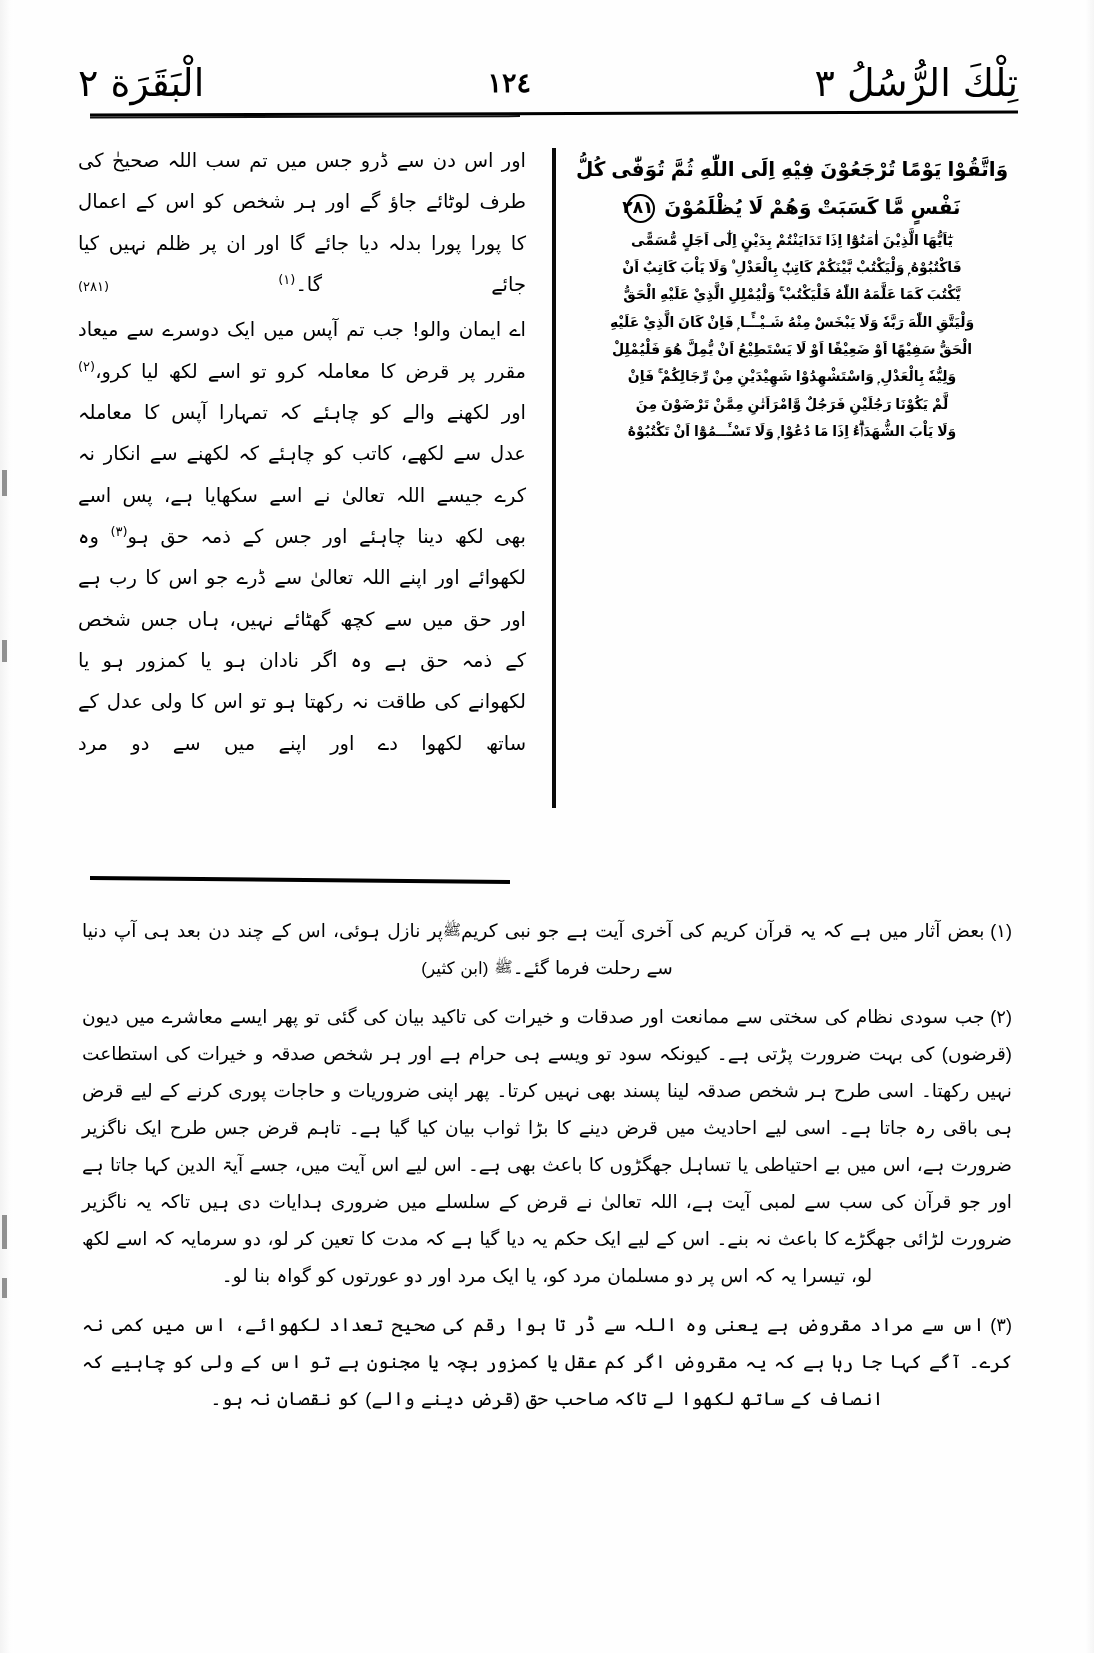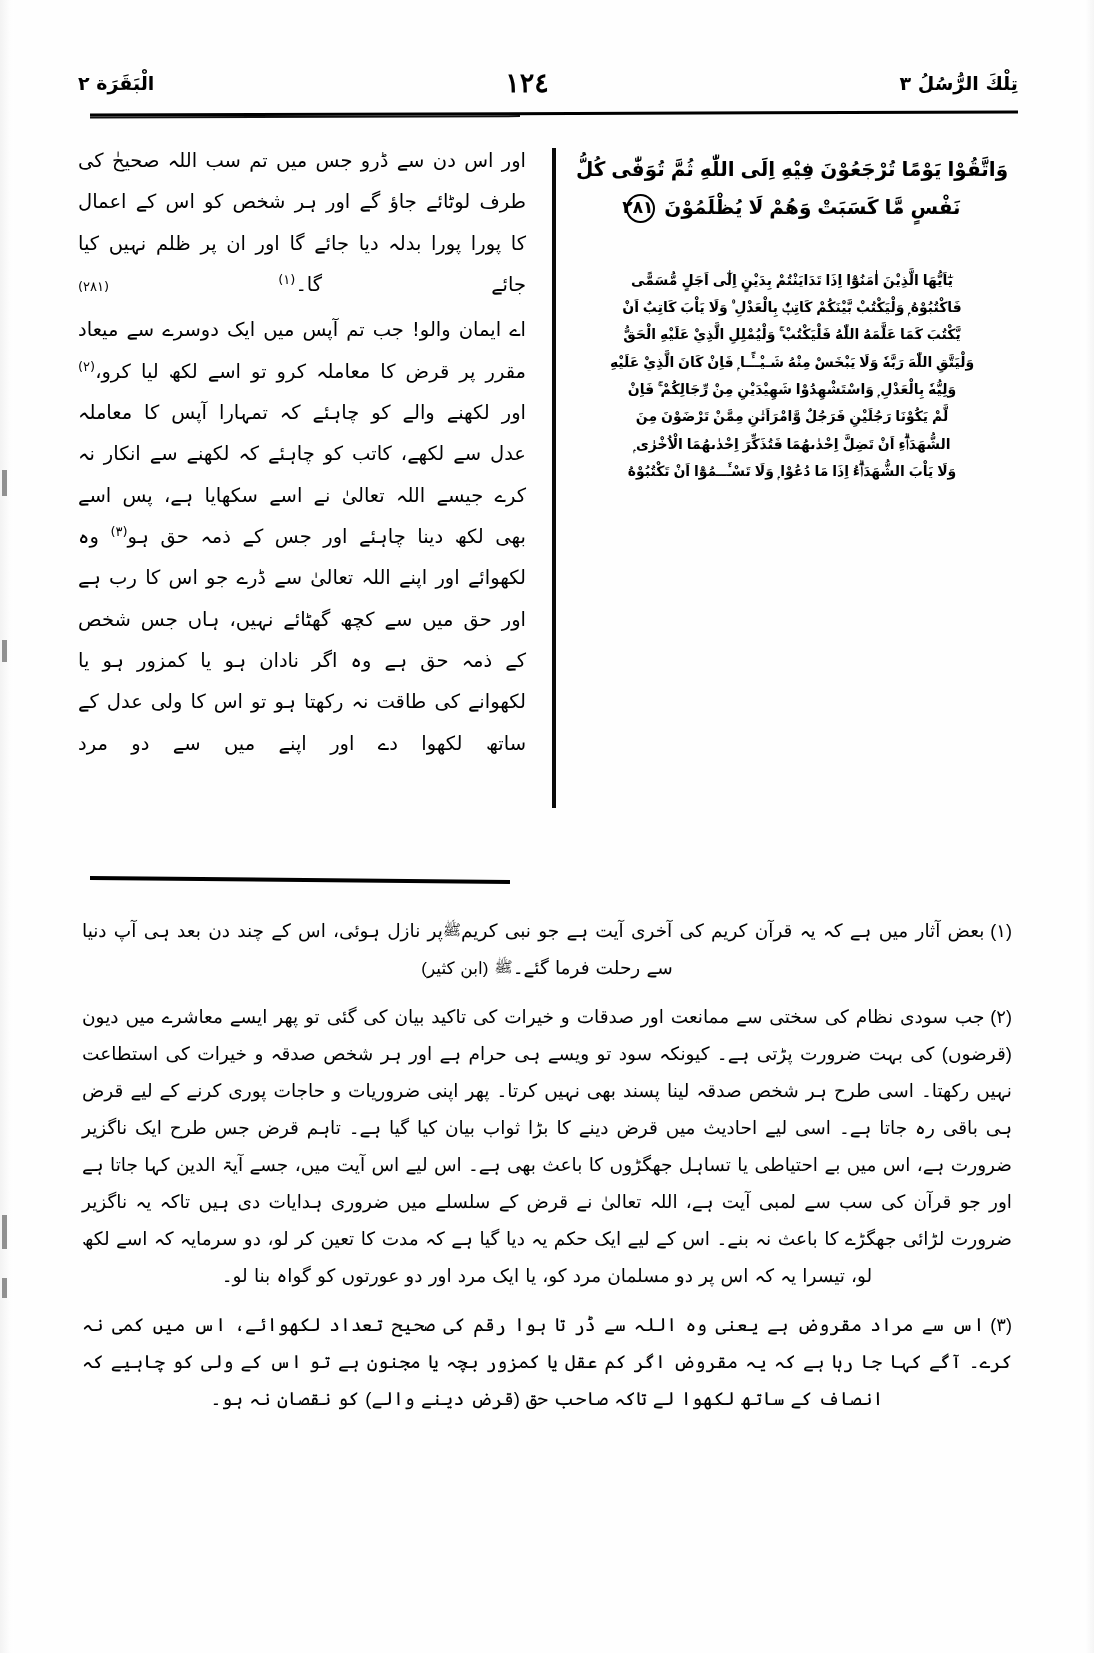--- a/index.html
+++ b/index.html
@@ -52,22 +52,22 @@
     top: 52px;
     width: 940px;
     height: 62px;
     display: flex;
     align-items: center;
     justify-content: space-between;
     direction: rtl;
   }
   .header-para, .header-surah {
     font-family: "DejaVu Sans", sans-serif;
-    font-size: 19px;
-    font-weight: 700;
+    font-size: 38px;
+    font-weight: 400;
     white-space: nowrap;
     line-height: 1.5;
   }
   .header-page {
     font-family: Liberation Sans, sans-serif;
     font-size: 27px;
     font-weight: 700;
     letter-spacing: 1px;
   }
   .header-rule {
@@ -127,21 +127,20 @@
     font-size: 20.5px;
     line-height: 1.92;
     font-weight: 700;
     letter-spacing: -0.3px;
     word-spacing: -1px;
     text-align: center;
     direction: rtl;
   }
   .ar-block.v281 {
     margin-top: 10px;
-    margin-bottom: 40px;
     font-size: 20px;
   }
   .ar-block.v282 {
     font-size: 14px;
     line-height: 1.95;
   }
   .ayah-mark {
     font-size: 17px;
     font-weight: 700;
     display: inline-block;
@@ -247,23 +246,23 @@
       <div class="ar-block v281">
         <span>وَاتَّقُوْا يَوْمًا تُرْجَعُوْنَ فِيْهِ اِلَى اللّٰهِ ثُمَّ تُوَفّٰى كُلُّ نَفْسٍ مَّا كَسَبَتْ وَهُمْ لَا يُظْلَمُوْنَ</span>
         <span class="ayah-mark">٢٨١</span>
       </div>
 
       <div class="ar-block v282">
         <div>يٰٓاَيُّهَا الَّذِيْنَ اٰمَنُوْٓا اِذَا تَدَايَنْتُمْ بِدَيْنٍ اِلٰٓى اَجَلٍ مُّسَمًّى</div>
         <div>فَاكْتُبُوْهُ ۭ وَلْيَكْتُبْ بَّيْنَكُمْ كَاتِبٌۢ بِالْعَدْلِ ۠ وَلَا يَاْبَ كَاتِبٌ اَنْ</div>
         <div>يَّكْتُبَ كَمَا عَلَّمَهُ اللّٰهُ فَلْيَكْتُبْ ۚ وَلْيُمْلِلِ الَّذِيْ عَلَيْهِ الْحَقُّ</div>
         <div>وَلْيَتَّقِ اللّٰهَ رَبَّهٗ وَلَا يَبْخَسْ مِنْهُ شَـيْــًٔـا ۭ فَاِنْ كَانَ الَّذِيْ عَلَيْهِ</div>
+        <div>الْحَقُّ سَفِيْهًا اَوْ ضَعِيْفًا اَوْ لَا يَسْتَطِيْعُ اَنْ يُّمِلَّ هُوَ فَلْيُمْلِلْ</div>
         <div>وَلِيُّهٗ بِالْعَدْلِ ۭ وَاسْتَشْهِدُوْا شَهِيْدَيْنِ مِنْ رِّجَالِكُمْ ۚ فَاِنْ</div>
         <div>لَّمْ يَكُوْنَا رَجُلَيْنِ فَرَجُلٌ وَّامْرَاَتٰنِ مِمَّنْ تَرْضَوْنَ مِنَ</div>
-        <div>الشُّهَدَاۗءِ اَنْ تَضِلَّ اِحْدٰىهُمَا فَتُذَكِّرَ اِحْدٰىهُمَا الْاُخْرٰى ۭ</div>
         <div>وَلَا يَاْبَ الشُّهَدَاۗءُ اِذَا مَا دُعُوْا ۭ وَلَا تَسْـَٔــمُوْٓا اَنْ تَكْتُبُوْهُ</div>
       </div>
 
     </div>
 
     <div class="col-urdu">
 
       <p class="ur-para">
         <span>اور اس دن سے ڈرو جس میں تم سب اللہ صحیحٰ کی طرف لوٹائے جاؤ گے اور ہر شخص کو اس کے اعمال کا پورا پورا بدلہ دیا جائے گا اور ان پر ظلم نہیں کیا جائے گا۔</span><sup class="fn">(١)</sup>
         <span class="vnum">(٢٨١)</span>

